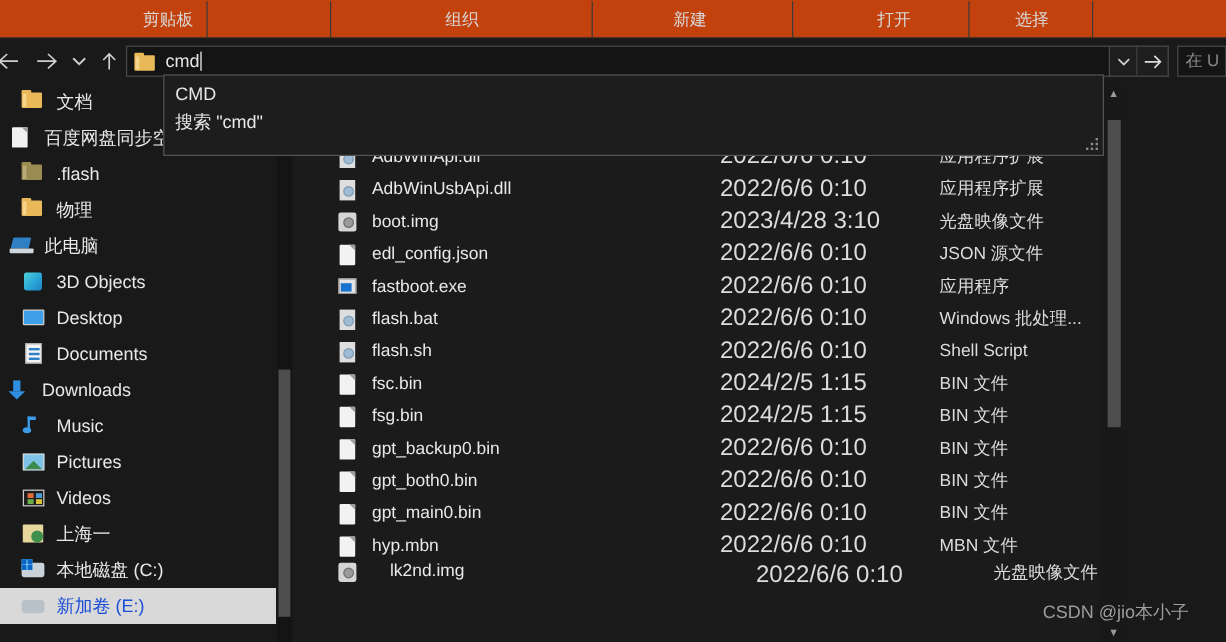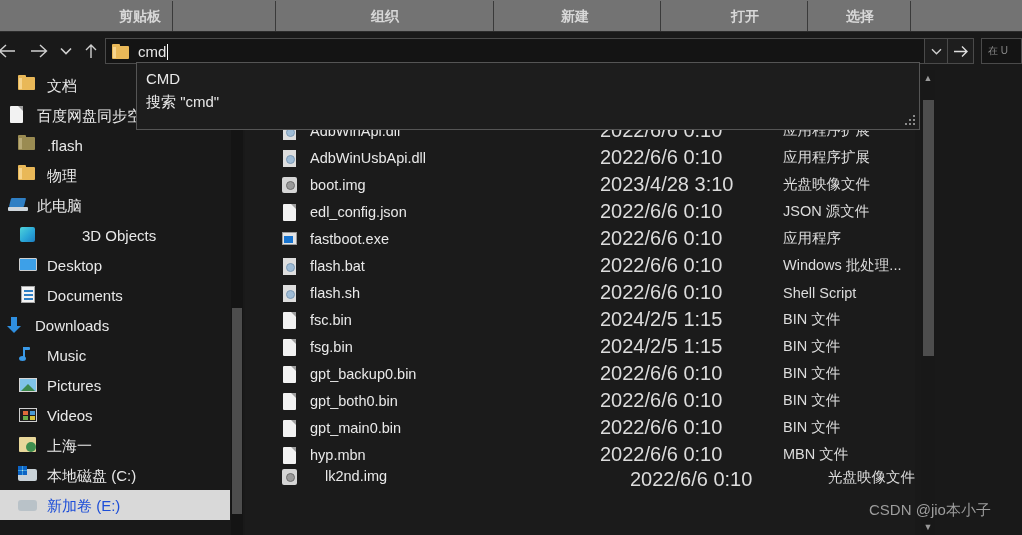--- a/index.html
+++ b/index.html
@@ -7,23 +7,22 @@
     width: 1022px; height: 535px;
     background: #191919;
     font-family: "Liberation Sans", "DejaVu Sans", sans-serif;
     overflow: hidden;
   }
   #app { position: relative; width: 1022px; height: 535px; background: #191919; }
 
   
   .ribbon {
     position: absolute; left: 0; top: 0; width: 1022px; height: 32px;
-    background: #737373;
+    background: #c2410c;
     border-bottom: 1px solid #2b2b2b;
-    font-weight: bold;
   }
   .ribbon-group {
     position: absolute; top: 0; height: 32px;
     display: flex; align-items: center; justify-content: center;
     color: #d8d8d8; font-size: 14px; line-height: 1;
   }
   .ribbon-sep {
     position: absolute; top: 1px; width: 1px; height: 30px;
     background: #3a3a3a;
   }
@@ -73,21 +72,21 @@
     display: flex; align-items: center; justify-content: center;
     background: #1e1e1e; color: #dddddd;
   }
   .searchbox {
     position: absolute; left: 981px; top: 38px; width: 41px; height: 26px;
     border: 1px solid #4a4a4a;
     background: #141414;
     display: flex; align-items: center; padding-left: 6px;
     overflow: hidden;
   }
-  .searchbox span { color: #8a8a8a; font-size: 10px; white-space: nowrap; }
+  .searchbox span { color: #8a8a8a; font-size: 14px; white-space: nowrap; }
 
   
   .suggest {
     position: absolute; left: 136px; top: 62px;
     width: 784px; height: 68px;
     background: #1d1d1d;
     border: 1px solid #555555;
     z-index: 40;
   }
   .suggest-item {
@@ -440,21 +439,21 @@
             <i class="ico-folder"></i>
           </span>
           <span class="lbl">物理</span>
         </div>
         <div class="side-item" style="padding-left: 8px;">
           <span class="side-icon">
             <i class="ico-pc"></i>
           </span>
           <span class="lbl">此电脑</span>
         </div>
-        <div class="side-item" style="padding-left: 18px; gap: 35px;">
+        <div class="side-item" style="padding-left: 18px;">
           <span class="side-icon">
             <i class="ico-cube"></i>
           </span>
           <span class="lbl">3D Objects</span>
         </div>
         <div class="side-item" style="padding-left: 18px;">
           <span class="side-icon">
             <i class="ico-desktop"></i>
           </span>
           <span class="lbl">Desktop</span>

